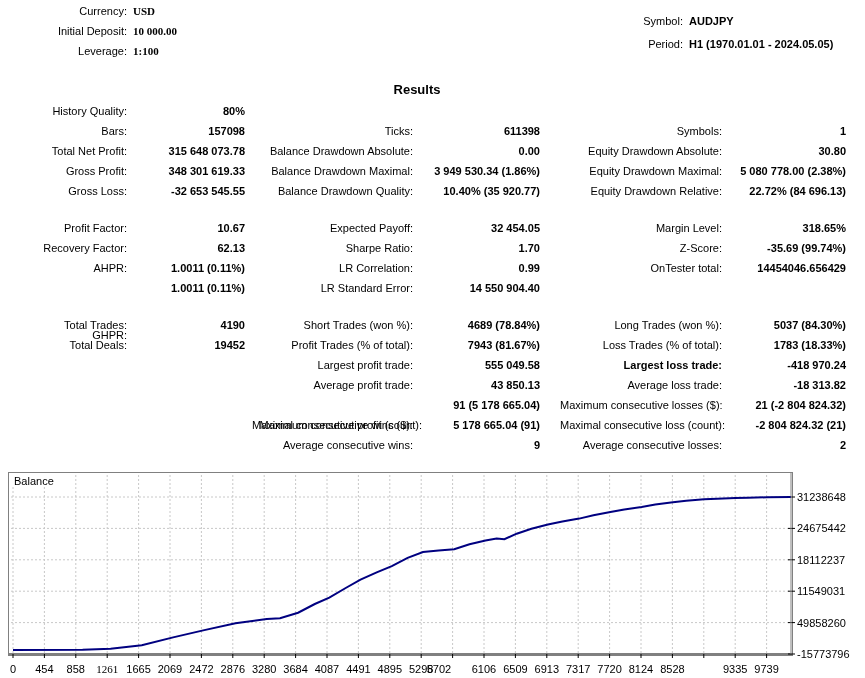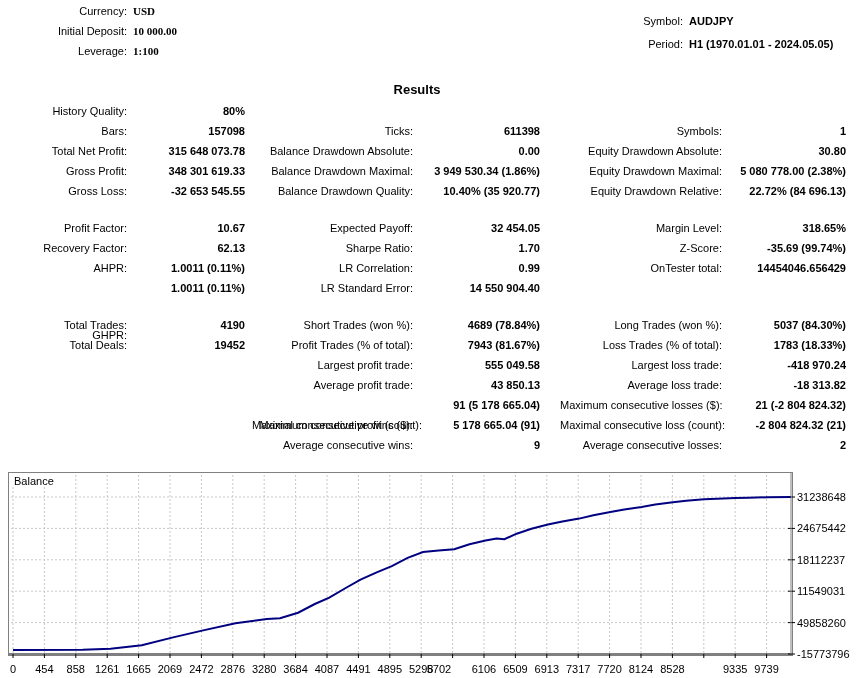--- a/index.html
+++ b/index.html
@@ -103,21 +103,21 @@
     <div class="cell c4" style="top: 319px;">Long Trades (won %):</div>
     <div class="cell c5" style="top: 319px;">5037 (84.30%)</div>
     <div class="cell c0" style="top: 339px;">Total Deals:</div>
     <div class="cell c1" style="top: 339px;">19452</div>
     <div class="cell c2" style="top: 339px;">Profit Trades (% of total):</div>
     <div class="cell c3" style="top: 339px;">7943 (81.67%)</div>
     <div class="cell c4" style="top: 339px;">Loss Trades (% of total):</div>
     <div class="cell c5" style="top: 339px;">1783 (18.33%)</div>
     <div class="cell c2" style="top: 359px;">Largest profit trade:</div>
     <div class="cell c3" style="top: 359px;">555 049.58</div>
-    <div class="cell c4" style="top: 359px;">Largest loss trade:</div>
+    <div class="cell c4" style="top: 359px; font-weight: bold;">Largest loss trade:</div>
     <div class="cell c5" style="top: 359px;">-418 970.24</div>
     <div class="cell c2" style="top: 379px;">Average profit trade:</div>
     <div class="cell c3" style="top: 379px;">43 850.13</div>
     <div class="cell c4" style="top: 379px;">Average loss trade:</div>
     <div class="cell c5" style="top: 379px;">-18 313.82</div>
     <div class="cell c2" style="top: 399px; margin-top: 20px;">Maximum consecutive wins ($):</div>
     <div class="cell c3" style="top: 399px;">91 (5 178 665.04)</div>
     <div class="cell c4" style="top: 399px;">Maximum consecutive losses ($):</div>
     <div class="cell c5" style="top: 399px;">21 (-2 804 824.32)</div>
     <div class="cell c2" style="top: 419px;">Maximal consecutive profit (count):</div>
@@ -204,21 +204,21 @@
     <div class="ylab" style="top: 522.4px;">24675442</div>
     <div class="ylab" style="top: 553.8px;">18112237</div>
     <div class="ylab" style="top: 585.2px;">11549031</div>
     <div class="ylab" style="top: 616.6px;">49858260</div>
     <div class="ylab" style="top: 648px;">-15773796</div>
   </div>
 <div id="xlabels">
     <div class="xlab" style="left: 13px;">0</div>
     <div class="xlab" style="left: 44.4px;">454</div>
     <div class="xlab" style="left: 75.8px;">858</div>
-    <div class="xlab" style="left: 107.2px;">1261</div>
+    <div class="xlab" style="left: 107.2px; font-family: Liberation Serif, serif;">1261</div>
     <div class="xlab" style="left: 138.6px;">1665</div>
     <div class="xlab" style="left: 170px;">2069</div>
     <div class="xlab" style="left: 201.4px;">2472</div>
     <div class="xlab" style="left: 232.8px;">2876</div>
     <div class="xlab" style="left: 264.2px;">3280</div>
     <div class="xlab" style="left: 295.6px;">3684</div>
     <div class="xlab" style="left: 327px;">4087</div>
     <div class="xlab" style="left: 358.4px;">4491</div>
     <div class="xlab" style="left: 389.8px;">4895</div>
     <div class="xlab" style="left: 421.2px;">5298</div>

